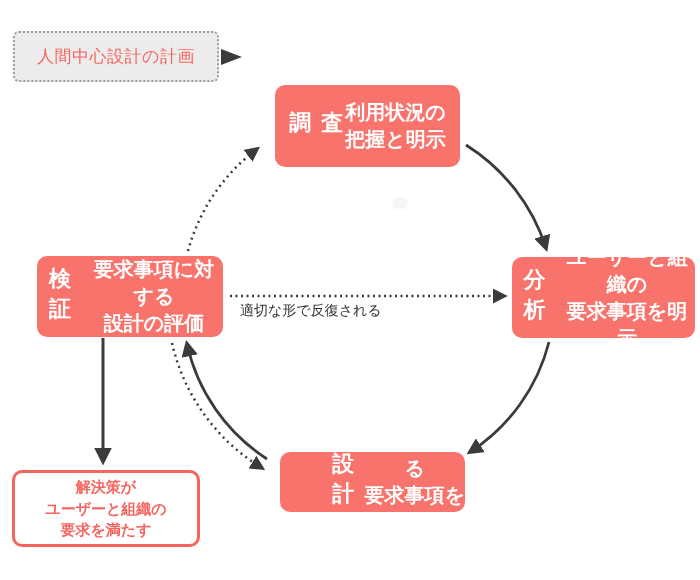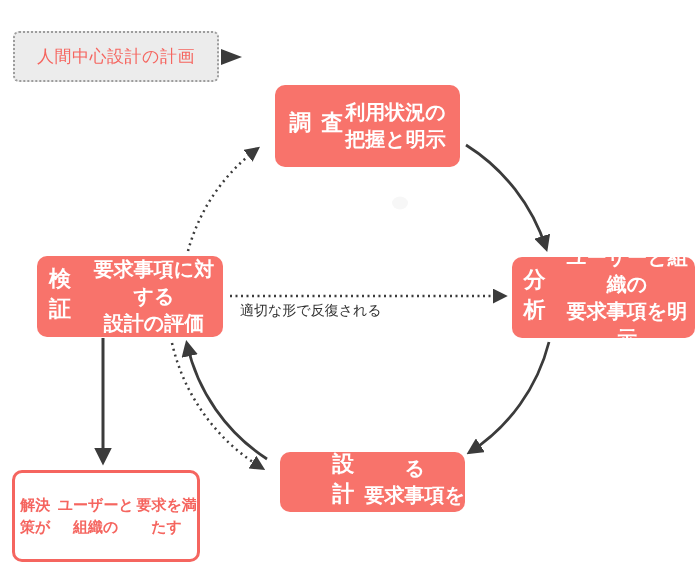--- a/index.html
+++ b/index.html
@@ -25,23 +25,23 @@
     text-align:center;box-sizing:border-box;}
   .node-title{font-size:22px;font-weight:bold;letter-spacing:2px;margin-bottom:6px;}
   .node-desc{font-size:20px;font-weight:bold;line-height:1.35;}
   .node-desc span{display:block;}
 
   .node-survey{left:275px;top:85px;width:185px;height:82px;}
   .node-analysis{left:512px;top:257px;width:183px;height:81px;justify-content:flex-end;}
   .node-verification{left:37px;top:256px;width:186px;height:81px;}
   .node-design{left:280px;top:452px;width:185px;height:60px;padding-left:44px;}
 
-  .outcome{position:absolute;left:12px;top:470px;width:188px;height:92px;
+  .outcome{position:absolute;left:12px;top:470px;width:188px;height:77px;
     background:#fff;border:3px solid var(--accent-strong);border-radius:10px;
-    display:flex;align-items:center;justify-content:center;
+    display:flex;flex-direction:column;align-items:center;justify-content:center;
     text-align:center;box-sizing:border-box;color:var(--accent-strong);
     font-size:15px;font-weight:bold;line-height:1.45;}
   .outcome span{display:block;}
 
   .note{position:absolute;left:240px;top:302px;font-size:14px;color:var(--note);}
 </style>
 </head>
 <body>
 
 <div class="stage">

